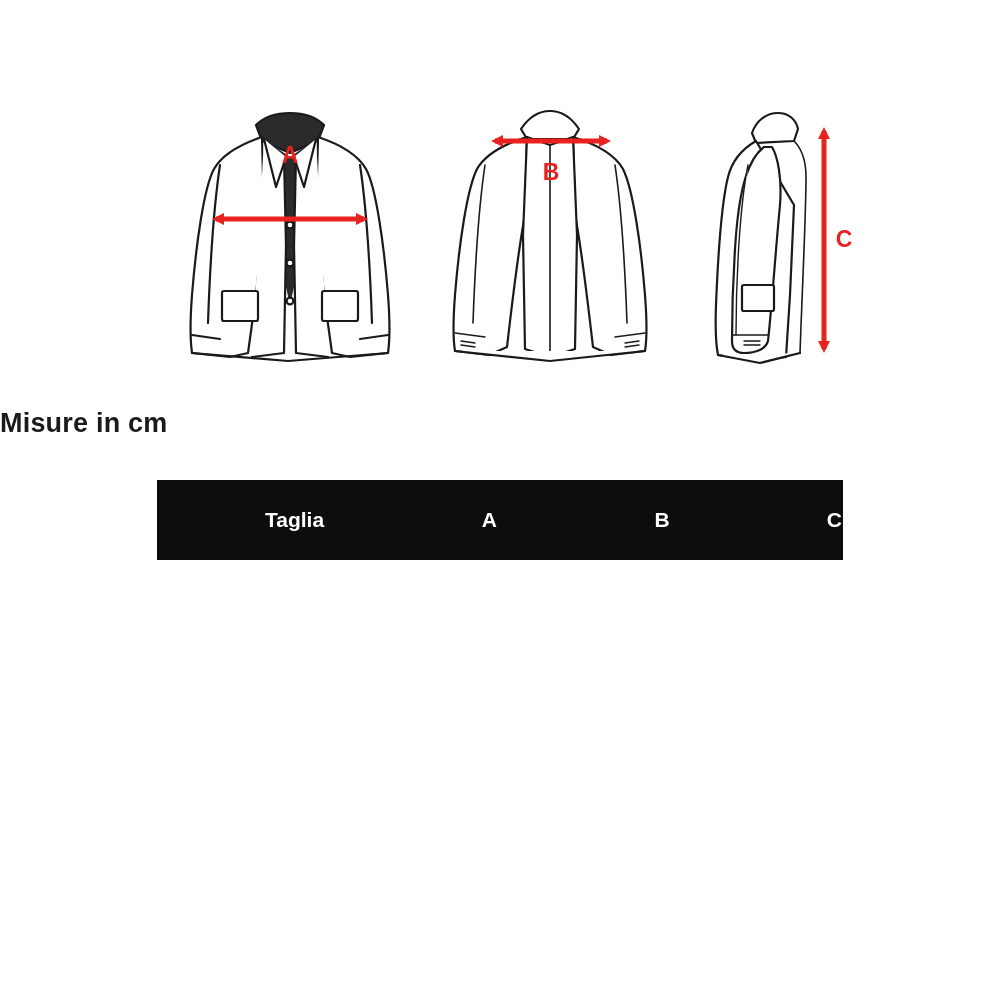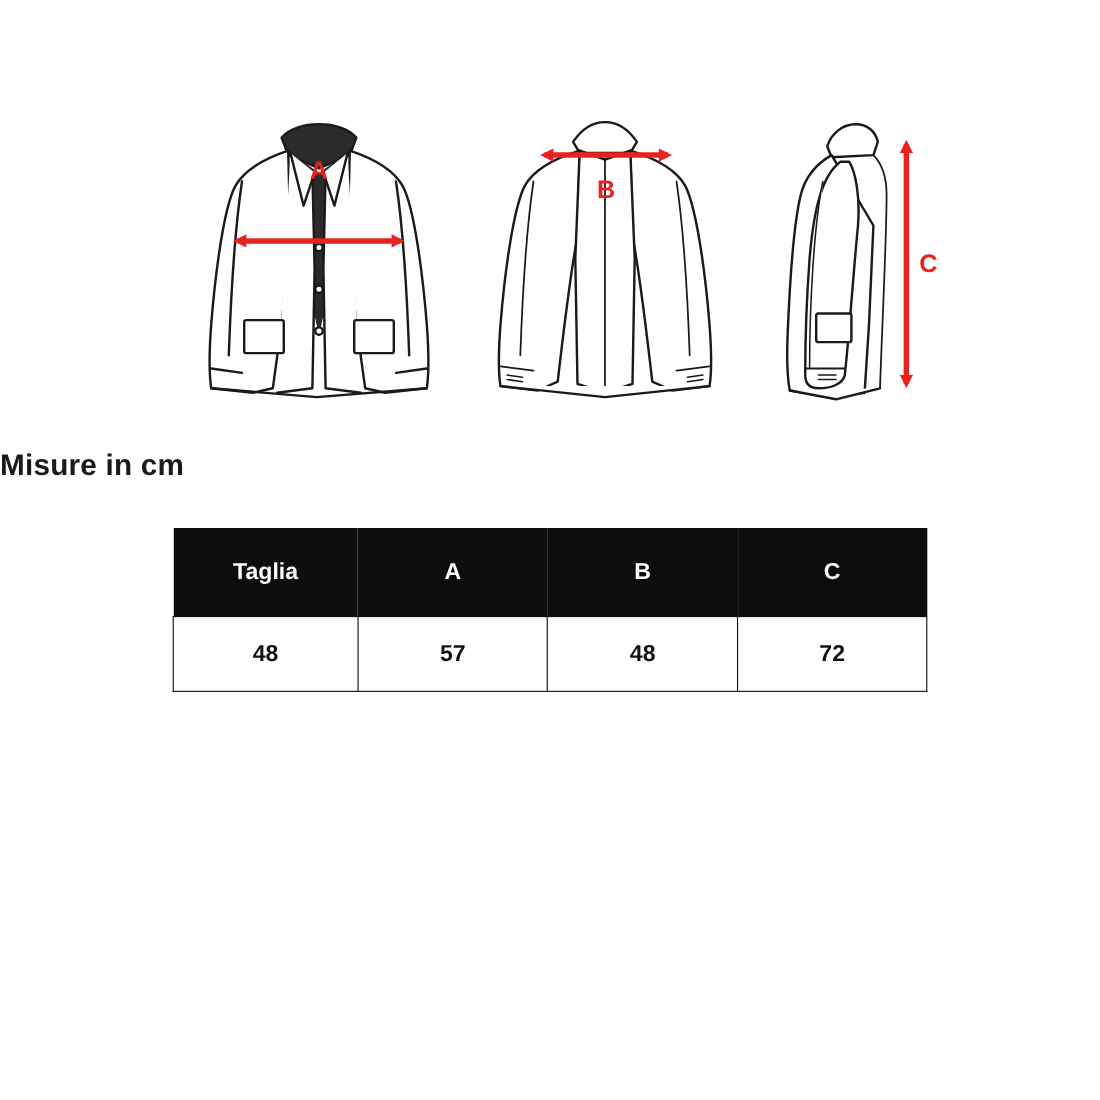--- a/index.html
+++ b/index.html
@@ -63,21 +63,21 @@
     border-collapse: collapse;
     width: 100%;
     table-layout: fixed;
   }
   table.size-table th {
     background: #0d0d0d;
     color: #ffffff;
     font-size: 21px;
     font-weight: bold;
     height: 78px;
-    text-align: center;
+    text-align: right;
     border: none;
     vertical-align: middle;
   }
   table.size-table td {
     border: 1px solid #0d0d0d;
     height: 65px;
     text-align: center;
     vertical-align: middle;
     font-size: 21px;
     font-weight: bold;
@@ -231,23 +231,17 @@
       </colgroup>
       <thead>
         <tr>
           <th>Taglia</th>
           <th>A</th>
           <th>B</th>
           <th>C</th>
         </tr>
       </thead>
       <tbody>
-        <tr>
-          <td>48</td>
-          <td>57</td>
-          <td>48</td>
-          <td>72</td>
-        </tr>
       </tbody>
     </table>
   </div>
 
 </div>
 
 </body></html>

